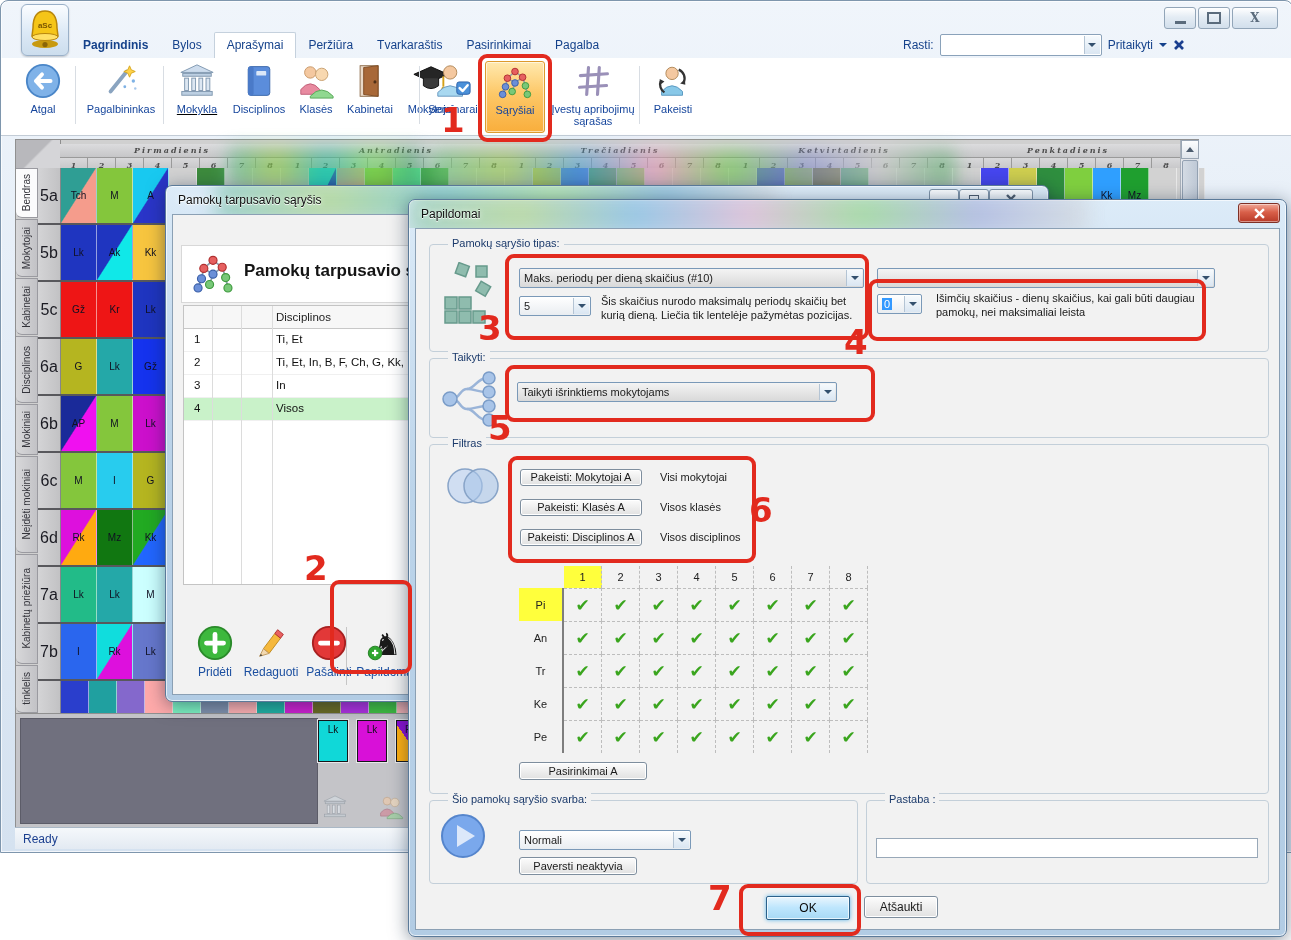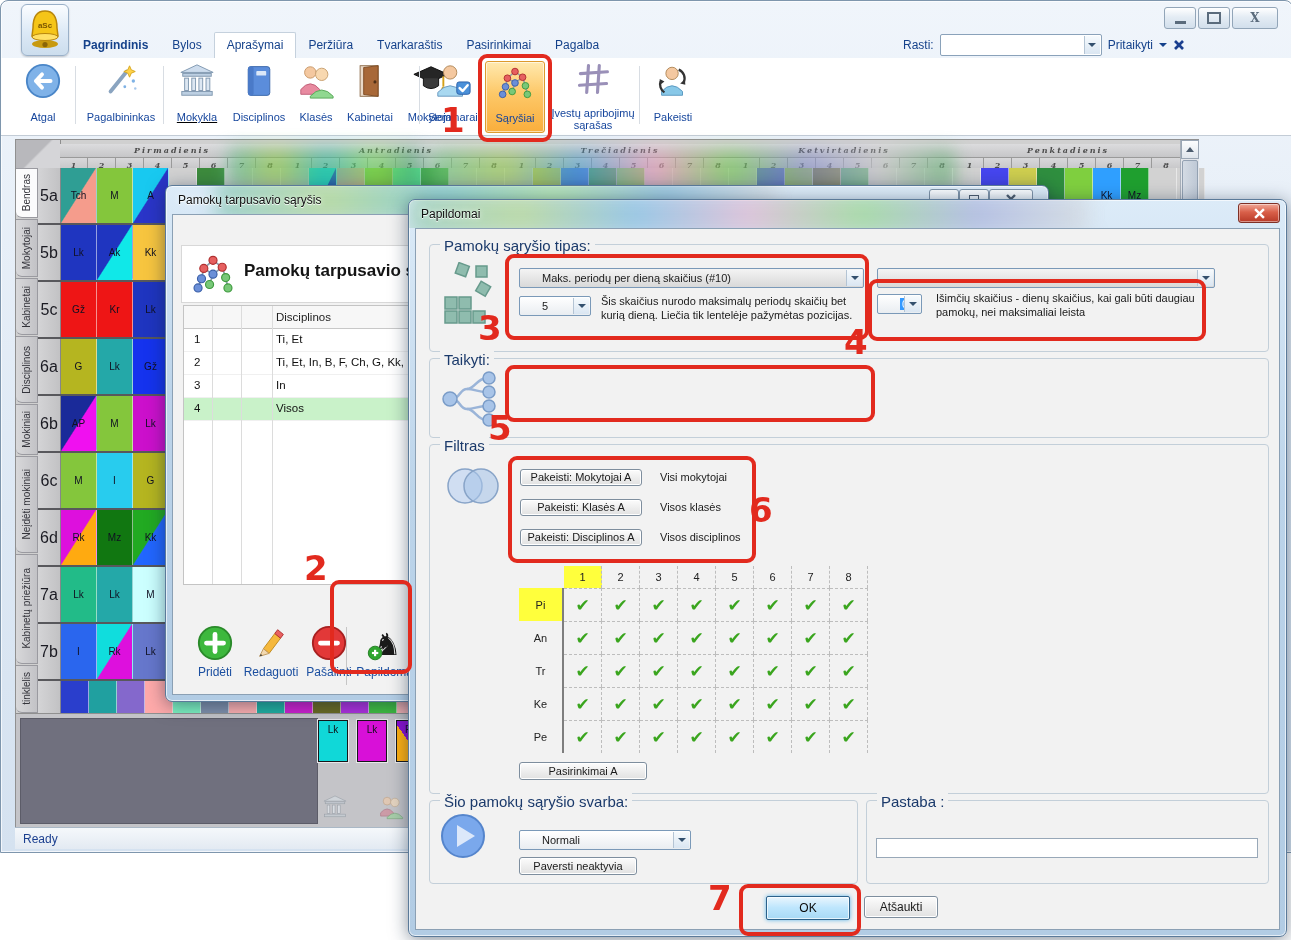--- a/index.html
+++ b/index.html
@@ -37,21 +37,21 @@
     font-size:11px;padding:0 18px 0 4px;background:transparent;font-family:"Liberation Sans",sans-serif}
   .combo-arrow{position:absolute;right:1px;top:1px;bottom:1px;width:15px;
     background:linear-gradient(#f6fafd,#dae6f2);border-left:1px solid #b4c4d4;
     display:flex;align-items:center;justify-content:center}
   .tri-down{width:0;height:0;border-left:4px solid transparent;border-right:4px solid transparent;border-top:4px solid #33506e}
   .apply-tri{width:0;height:0;border-left:4px solid transparent;border-right:4px solid transparent;border-top:4px solid #15428b}
 
   #ribbon{position:absolute;left:0;top:57px;right:0;height:77px;background:#ffffff;border-bottom:1px solid #c3ccd6}
   .rbtn{position:absolute;top:3px;height:70px;display:flex;flex-direction:column;align-items:center;cursor:default}
   .rbtn .ricon{width:40px;height:40px;display:flex;align-items:center;justify-content:center}
-  .rbtn .rlabel{font-size:11px;color:#15459c;text-align:center;line-height:12px;margin-top:10px;white-space:nowrap}
+  .rbtn .rlabel{font-size:11px;color:#15459c;text-align:center;line-height:12px;margin-top:2px;white-space:nowrap}
   .rbtn.ractive{background:linear-gradient(#ffe9ae,#fdc868 45%,#f9ae3c);border:1px solid #dd9a2c;border-radius:3px;
     box-shadow:inset 0 0 0 1px rgba(255,255,255,.6)}
   .rsep{position:absolute;top:8px;height:58px;width:1px;background:#d8dde3}
 
   
   #tt{position:absolute;left:14px;top:138px;width:1182px;height:574px;background:#d0d0d0;border:1px solid #909090}
   #corner{position:absolute;left:0;top:0;width:44px;height:28px;
     background:linear-gradient(135deg,#b8b8bc 48%,#d5d5d8 52%);border-right:1px solid #8e8e8e;border-bottom:1px solid #8e8e8e}
   #dayheader{position:absolute;left:44px;top:4px;width:1120px;height:16px}
   .day{position:absolute;top:0;width:224px;height:28px;border-right:1px solid #7c7c7c}
@@ -141,29 +141,29 @@
   .d1blabel{font-size:12px;color:#1b4fa0;margin-top:2px;white-space:nowrap}
   .d1sep{position:absolute;left:163px;top:4px;width:1px;height:58px;background:#c6c6c6}
 
   #d2{left:408px;top:199px;width:877px;height:736px;z-index:20}
   #d2 .dlg-blob{left:0;width:680px;background:linear-gradient(90deg,#68b888,#98c850,#4f9fd0,#e099b9,#70c850,#8a90ca,#d0d0d0)}
   #d2-close{position:absolute;left:829px;top:3px;width:40px;height:18px;border:1px solid #7e3026;border-radius:3px;
     background:linear-gradient(#f0a898,#d9604a 45%,#b83a28);z-index:4;display:flex;align-items:center;justify-content:center;
     box-shadow:inset 0 0 0 1px rgba(255,255,255,.45)}
 
   .grp{position:absolute;border:1px solid #c3cfd9;border-radius:4px}
-  .grp-label{position:absolute;top:-8px;left:10px;background:#f2f2f2;padding:0 4px;font-size:15px;color:#1b3a6b;white-space:nowrap}
+  .grp-label{position:absolute;top:-8px;left:18px;background:#f2f2f2;padding:0 4px;font-size:11px;color:#1b3a6b;white-space:nowrap}
   #grp-type{left:20px;top:44px;width:838px;height:106px}
   #grp-apply{left:20px;top:158px;width:838px;height:78px}
   #grp-filter{left:20px;top:244px;width:838px;height:348px}
   #grp-importance{left:20px;top:600px;width:427px;height:82px}
   #grp-note{left:457px;top:600px;width:401px;height:82px}
 
   .combo{position:absolute;height:20px;border:1px solid #7a99b8;border-radius:2px;background:linear-gradient(#ffffff,#e9edf1);
-    font-size:11px;color:#1a1a1a;line-height:18px;padding-left:22px;box-sizing:border-box;white-space:nowrap;overflow:hidden}
+    font-size:11px;color:#1a1a1a;line-height:18px;padding-left:4px;box-sizing:border-box;white-space:nowrap;overflow:hidden}
   .combo.gray{background:linear-gradient(#f4f4f4,#d9d9d9)}
   .sel-hl{background:#3399ff;color:#fff;padding:0 2px}
 
   #icon-squares{position:absolute;left:34px;top:62px;width:52px;height:64px}
   #icon-tree{position:absolute;left:32px;top:170px;width:60px;height:58px}
   #icon-venn{position:absolute;left:32px;top:262px;width:64px;height:48px}
   #icon-play{position:absolute;left:30px;top:612px;width:48px;height:48px}
 
   .desc-text{position:absolute;font-size:11px;color:#1a1a1a;line-height:14px}
   #type-desc{left:192px;top:94px;width:268px}
@@ -885,20 +885,26 @@
             <path d="M26 39 C34 39 36 50 46 50"></path>
           </g>
           <g fill="#a8c4e8" stroke="#7a9cc8" stroke-width="1.5">
             <circle cx="9" cy="29" r="7"></circle>
             <circle cx="48" cy="8" r="6"></circle>
             <circle cx="48" cy="22" r="6"></circle>
             <circle cx="48" cy="36" r="6"></circle>
             <circle cx="48" cy="50" r="6"></circle>
           </g>
         </svg></span>
+    <div class="combo gray" style="left:108px;top:182px;width:320px">
+      <span>Taikyti išrinktiems mokytojams</span>
+      <span class="combo-arrow">
+          <span class="tri-down"></span>
+        </span>
+    </div>
 
     <div class="grp" id="grp-filter">
       <span class="grp-label">Filtras</span>
     </div>
     <span id="icon-venn"><svg width="64" height="48" viewBox="0 0 64 48">
           <circle cx="24" cy="24" r="17" fill="#ccdcf2" fill-opacity="0.9" stroke="#88a4c8" stroke-width="1.5"></circle>
           <circle cx="40" cy="24" r="17" fill="#a9c4e8" fill-opacity="0.6" stroke="#88a4c8" stroke-width="1.5"></circle>
         </svg></span>
     <div id="filterrows">
         <div class="frow">

